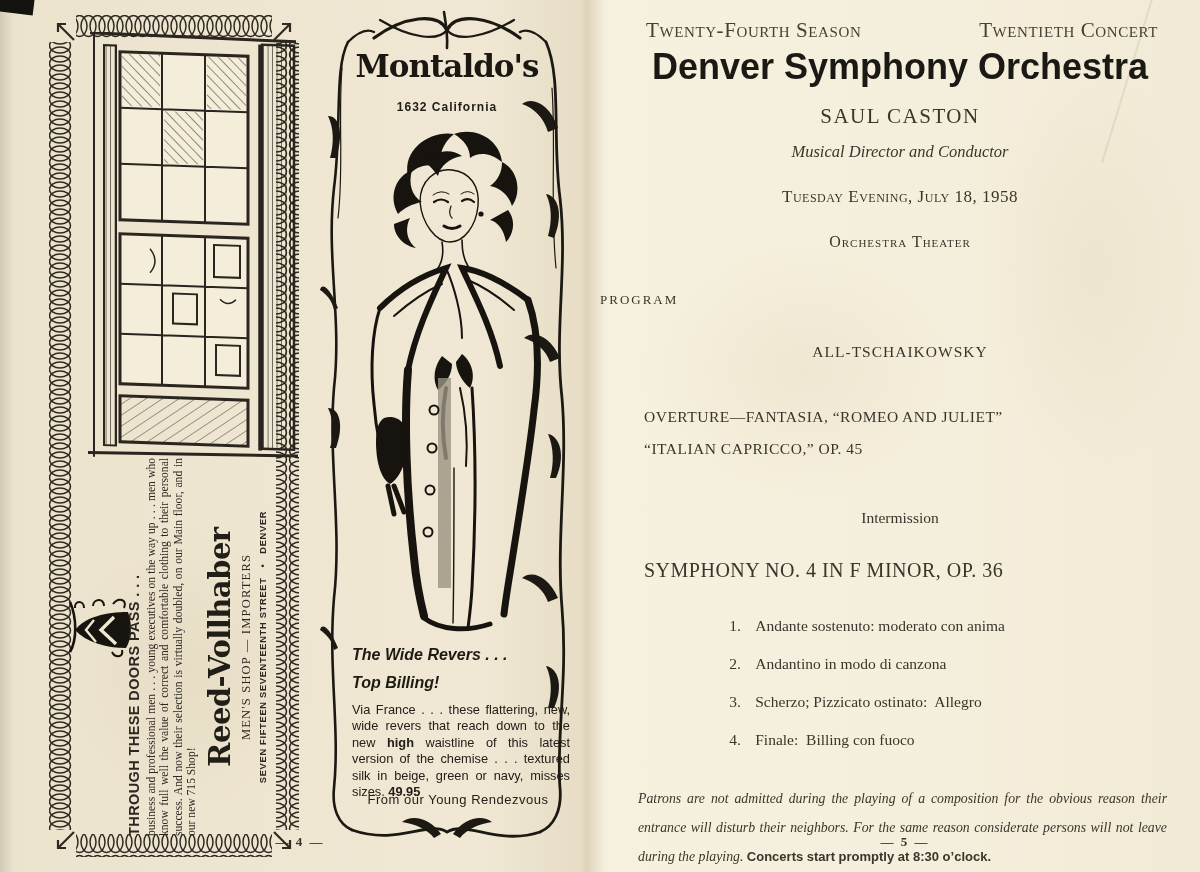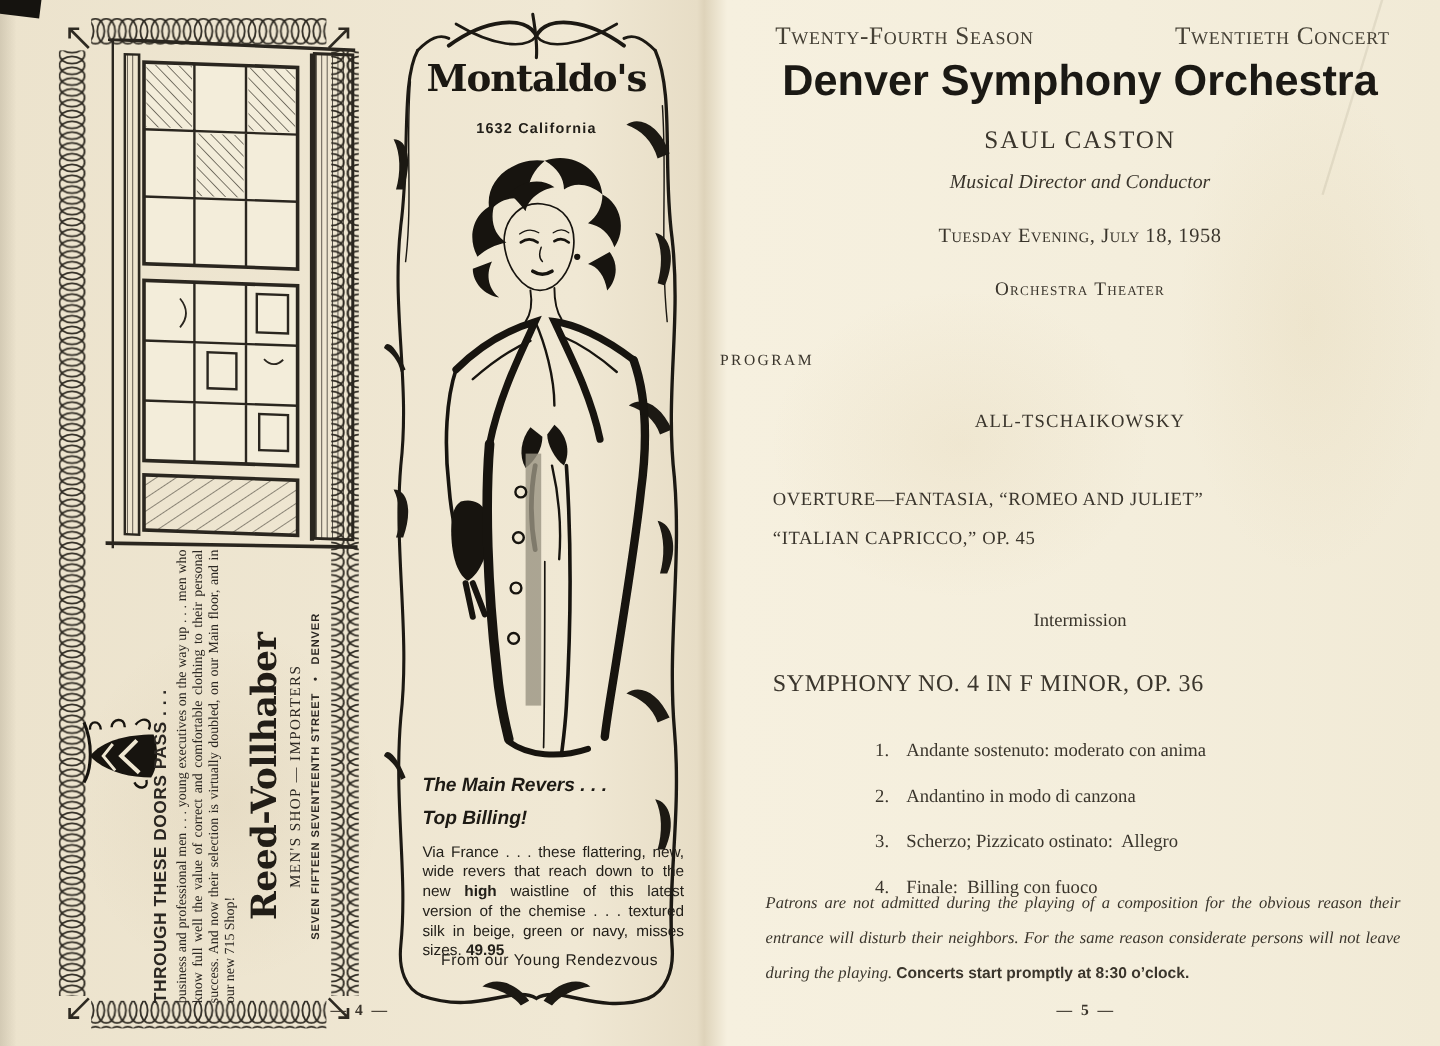--- a/index.html
+++ b/index.html
@@ -66,21 +66,21 @@
   .rp .venue{position:absolute;top:233px;left:0;width:100%;text-align:center;font-variant:small-caps;font-size:16px;letter-spacing:1px;color:#3a352c;}
   .rp .program{position:absolute;top:292px;left:0;width:100%;text-align:left;font-size:13px;letter-spacing:2px;color:#3a352c;}
   .rp .theme{position:absolute;top:343px;left:0;width:100%;text-align:center;font-size:15.5px;letter-spacing:1px;color:#3a352c;}
   .rp .work1{position:absolute;top:408px;left:44px;font-size:15.5px;letter-spacing:.5px;color:#3a352c;}
   .rp .work2{position:absolute;top:440px;left:44px;font-size:15.5px;letter-spacing:.5px;color:#3a352c;}
   .rp .intermission{position:absolute;top:509px;left:0;width:100%;text-align:center;font-size:15.5px;color:#3a352c;}
   .rp .symphony{position:absolute;top:559px;left:44px;font-size:20px;letter-spacing:.5px;color:#3a352c;}
   .rp .movement{position:absolute;left:106px;font-size:15.5px;color:#3a352c;white-space:pre-wrap;}
   .rp .movement .num{display:inline-block;width:26px;}
   .mv1{top:599px;} .mv2{top:637px;} .mv3{top:675px;} .mv4{top:713px;}
-  .rp .notice{position:absolute;top:738px;left:38px;right:33px;font-style:italic;font-size:13.8px;line-height:29px;text-align:justify;color:#3a352c;}
+  .rp .notice{position:absolute;top:784px;left:38px;right:33px;font-style:italic;font-size:13.8px;line-height:29px;text-align:justify;color:#3a352c;}
   .rp .notice .bold-note{font-style:normal;font-weight:bold;font-family:"Liberation Sans","DejaVu Sans",sans-serif;font-size:13px;}
 </style>
 </head>
 <body>
 
 <div id="screen">
 
   <div class="stain a"></div>
   <div class="stain b"></div>
   <div class="stain c"></div>
@@ -252,21 +252,21 @@
           <circle cx="80" cy="372" r="4.5"></circle>
           <circle cx="78" cy="414" r="4.5"></circle>
         </g>
         <path d="M122,270 C126,330 126,400 122,470 C121,488 119,502 118,510" stroke-width="3"></path>
         <path d="M104,350 C104,410 104,460 103,505" stroke-width="1.4"></path>
         <path d="M74,500 C90,512 116,514 140,506" stroke-width="5"></path>
       </g>
     </svg>
   </div>
 
-  <div class="abs mont-h1">The Main Revers . . .</div>
+  <div class="abs mont-h1">The Wide Revers . . .</div>
   <div class="abs mont-h2">Top Billing!</div>
   <div class="abs mont-body"><span>Via France . . . these flattering, new, wide revers that reach down to the new </span><b>high</b><span> waistline of this latest version of the chemise . . . textured silk in beige, green or navy, misses sizes.  </span><b>49.95</b></div>
   <div class="abs mont-foot center">From our Young Rendezvous</div>
 
   <div class="abs rp">
     <div class="hdr">
       <span class="season">Twenty-Fourth Season</span>
       <span class="concert">Twentieth Concert</span>
     </div>
     <div class="title">Denver Symphony Orchestra</div>

